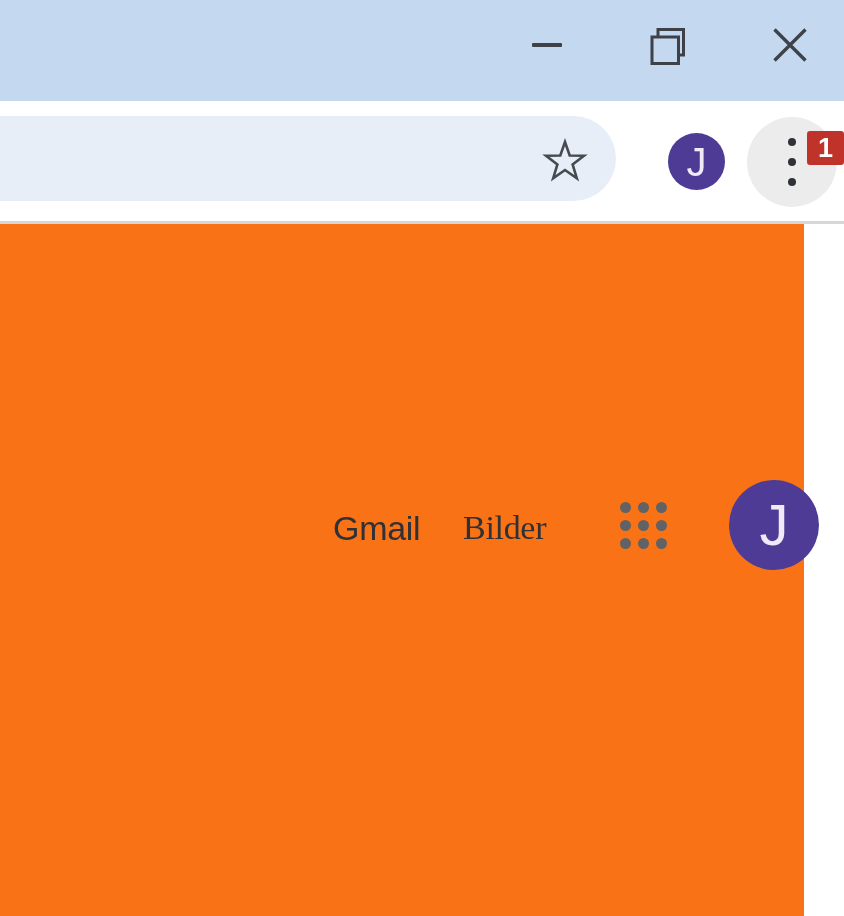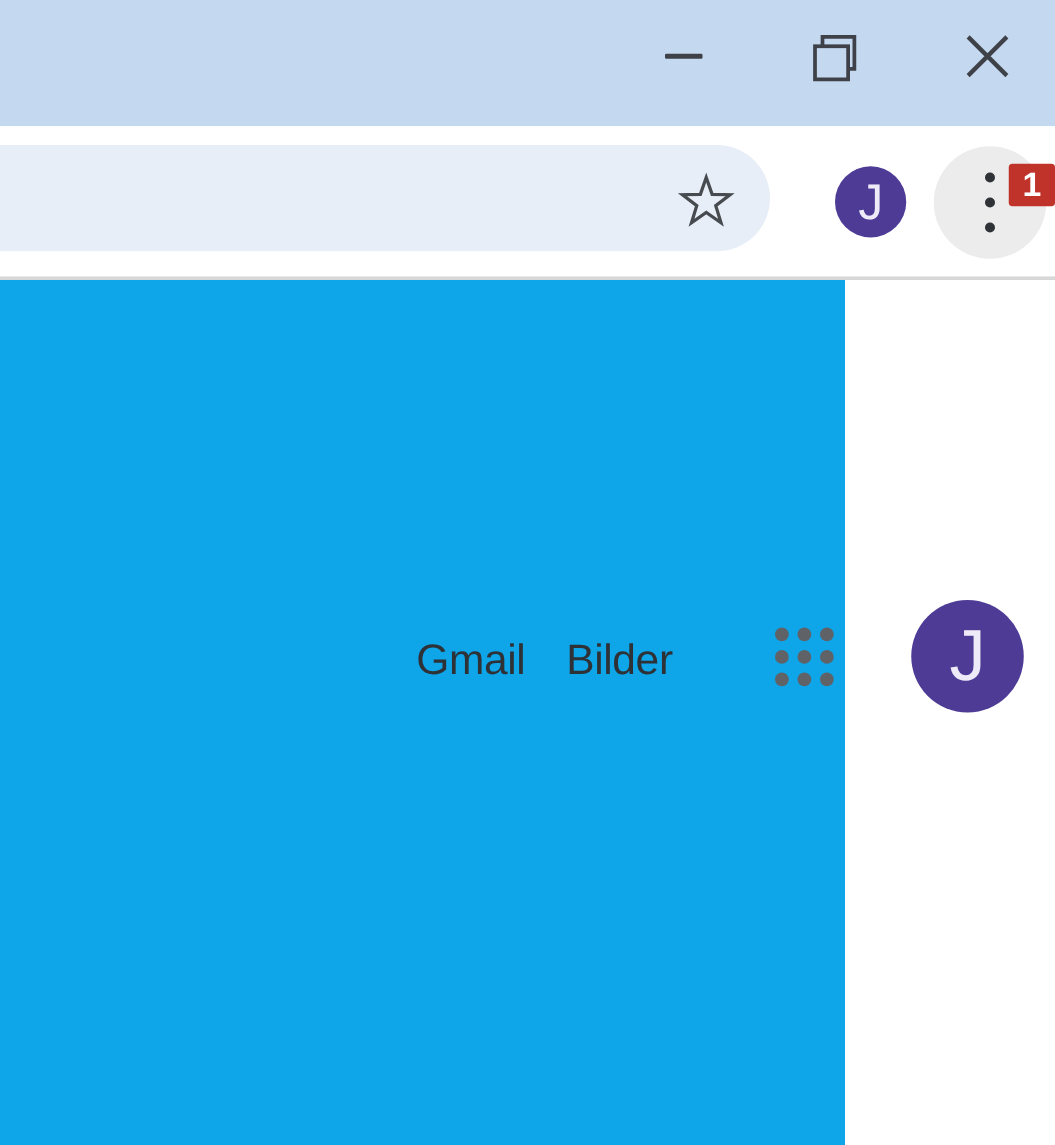--- a/index.html
+++ b/index.html
@@ -46,28 +46,28 @@
   .badge{
     position:absolute;left:807px;top:30px;width:37px;height:34px;
     background:#c0332b;border-radius:3px;z-index:5;
     display:flex;align-items:center;justify-content:center;
     color:#ffffff;font-size:27px;font-weight:700;line-height:1;
   }
 
   .separator{width:844px;height:3px;background:#d7d7d7;}
 
   
-  .page{position:relative;width:676px;height:692px;background:#0ea5e9;}
+  .page{position:relative;width:804px;height:692px;background:#f97316;}
   .page-link{
     position:absolute;top:287px;
     font-size:34px;line-height:34px;letter-spacing:-0.3px;color:#2e3236;
     text-decoration:none;cursor:pointer;white-space:nowrap;
   }
   .gmail{left:333px;}
-  .bilder{left:453px;}
+  .bilder{left:463px;font-family:Liberation Serif, serif;}
   .apps-btn{position:absolute;left:619px;top:277px;width:49px;height:49px;}
   .avatar-page{
     position:absolute;left:729px;top:256px;width:90px;height:90px;font-size:58px;
   }
 </style>
 </head>
 <body>
 
 <div class="window">
 

